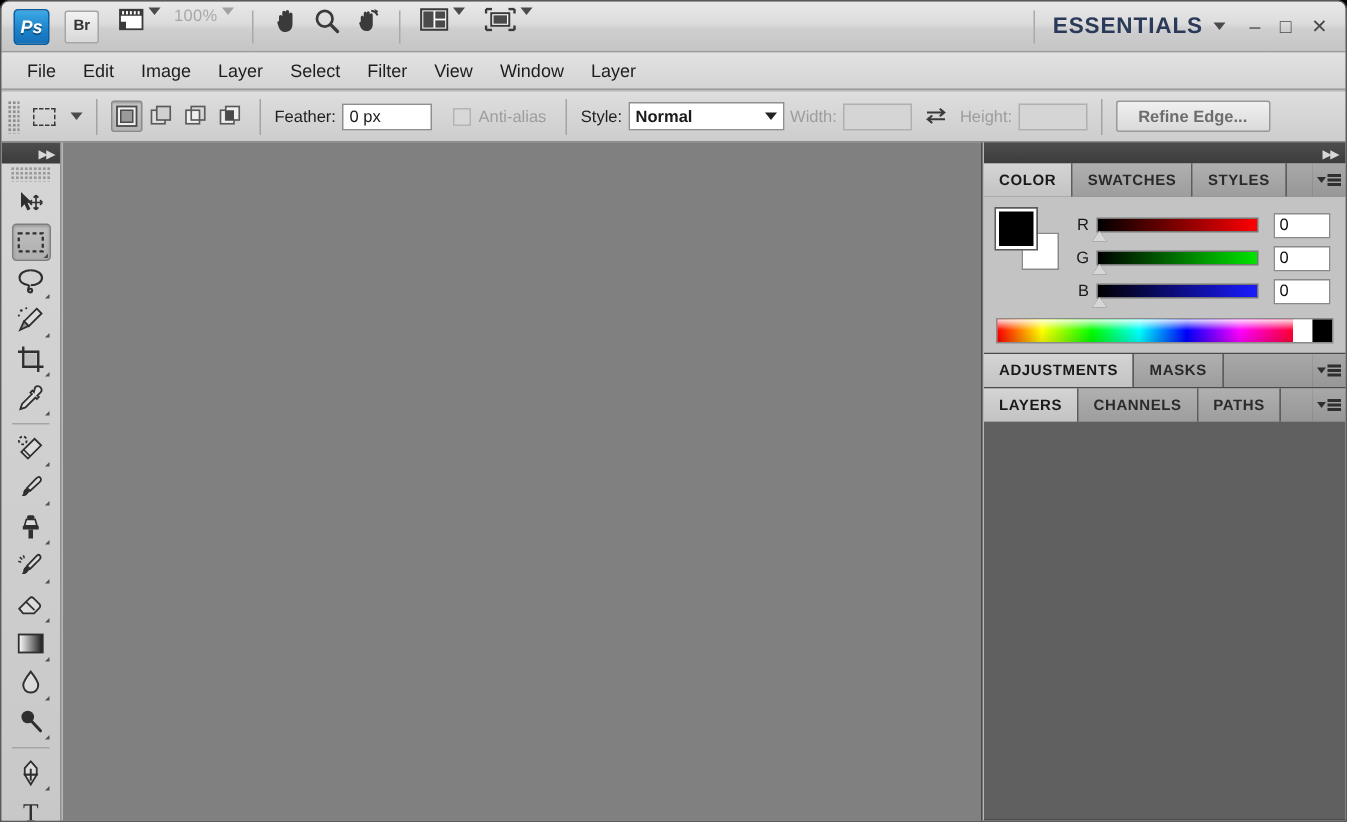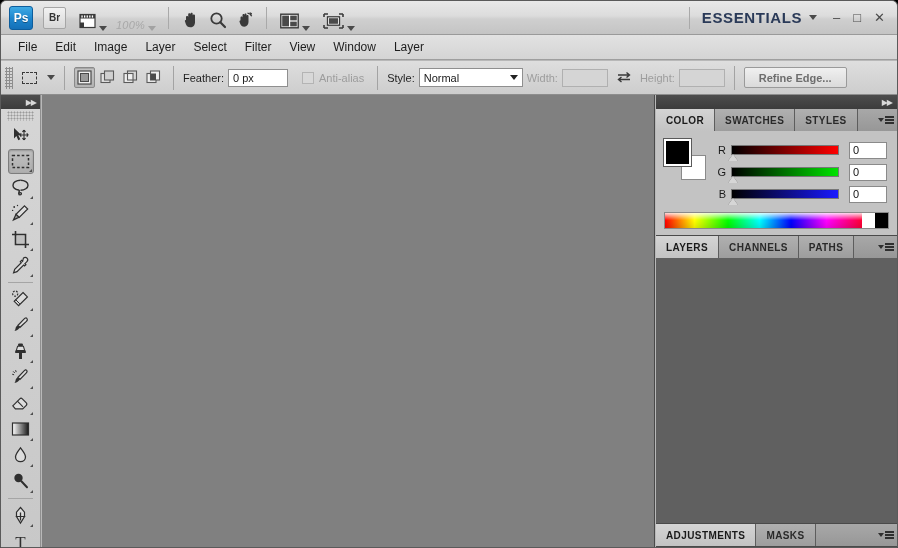--- a/index.html
+++ b/index.html
@@ -28,31 +28,32 @@
     display: flex; align-items: center;
   }
   .ps-logo {
     width: 24px; height: 24px; margin-left: 8px;
     border-radius: 3px;
     background: linear-gradient(to bottom, #3eaae4 0%, #1c84cc 55%, #1470b8 100%);
     border: 1px solid #0d5d9c;
     color: #ffffff; font-weight: bold; font-size: 12px;
     display: flex; align-items: center; justify-content: center;
     text-shadow: 0 1px 0 rgba(0,0,0,0.35);
+    font-style: italic;
   }
   .br-btn {
     width: 23px; height: 22px; margin-left: 10px;
     border: 1px solid #a6a6a6; border-radius: 2px;
     background: linear-gradient(to bottom, #f2f2f2, #d8d8d8);
     color: #333; font-size: 10px; font-weight: bold;
     display: flex; align-items: center; justify-content: center;
   }
   .tb-item {
-    height: 26px; display: flex; align-items: flex-end;
-    margin-left: 9px; gap: 3px; font-style: italic;
+    height: 26px; display: flex; align-items: flex-start;
+    margin-left: 9px; gap: 3px;
   }
   .tb-item.gap-l { margin-left: 13px; }
   .caret { width: 0; height: 0; border-left: 4px solid transparent;
     border-right: 4px solid transparent; border-top: 5px solid #4a4a4a; }
   .caret.dim { border-top-color: #a2a2a2; }
   .zoomlabel { color: #a8a8a8; font-size: 11px; letter-spacing: 0.2px; }
   .vsep { width: 1px; height: 22px; background: #a9a9a9; margin-left: 12px; }
   .spacer { flex: 1 1 auto; }
   .essentials {
     color: #2a3a58; font-size: 15px; font-weight: bold; letter-spacing: 0.6px;
@@ -109,21 +110,21 @@
     display: flex; align-items: center;
   }
   .txtfield.dimf { background: #d5d5d5; border-color: #b0b0b0; color: #aaa; }
   .chk {
     width: 12px; height: 12px; border: 1px solid #b4b4b4; background: #d8d8d8;
     margin-right: 5px;
   }
   .selectbox {
     height: 19px; min-width: 104px; border: 1px solid #8f8f8f; background: #ffffff;
     display: flex; align-items: center; padding: 0 4px;
-    color: #1a1a1a; font-size: 11px; justify-content: space-between;
+    color: #1a1a1a; font-size: 11px; justify-content: space-between; font-weight: bold;
   }
   .selectbox .caret { border-top-color: #222; }
   .swapicon { width: 16px; height: 16px; margin: 0 8px; position: relative; }
   .refine {
     height: 21px; padding: 0 14px; border: 1px solid #9a9a9a; border-radius: 2px;
     background: linear-gradient(to bottom, #f0f0f0, #dadada);
     color: #6d6d6d; font-size: 11px; display: flex; align-items: center; font-weight: bold;
   }
 
   
@@ -635,47 +636,47 @@
         <div class="spectrum">
           <span class="spec-ramp"></span>
           <span class="spec-w"></span>
           <span class="spec-k"></span>
         </div>
       </div>
     </div>
 
     <div class="panel-group">
       <div class="tabrow">
+        <div class="ptab active">ADJUSTMENTS</div>
+        <div class="ptab">MASKS</div>
+        <div class="tabfill"></div>
+        <div class="pmenu">
+          <span class="mcaret"></span>
+          <span class="mlines">
+              <i></i>
+              <i></i>
+              <i></i>
+            </span>
+        </div>
+      </div>
+    </div>
+
+    <div class="panel-group">
+      <div class="tabrow">
         <div class="ptab active">LAYERS</div>
         <div class="ptab">CHANNELS</div>
         <div class="ptab">PATHS</div>
         <div class="tabfill"></div>
         <div class="pmenu">
           <span class="mcaret"></span>
           <span class="mlines">
               <i></i>
               <i></i>
               <i></i>
             </span>
         </div>
       </div>
       <div class="panel-empty" style="height:265px"></div>
     </div>
 
-    <div class="panel-group">
-      <div class="tabrow">
-        <div class="ptab active">ADJUSTMENTS</div>
-        <div class="ptab">MASKS</div>
-        <div class="tabfill"></div>
-        <div class="pmenu">
-          <span class="mcaret"></span>
-          <span class="mlines">
-              <i></i>
-              <i></i>
-              <i></i>
-            </span>
-        </div>
-      </div>
-    </div>
-
   </div>
 
 </div>
 
 </body></html>

